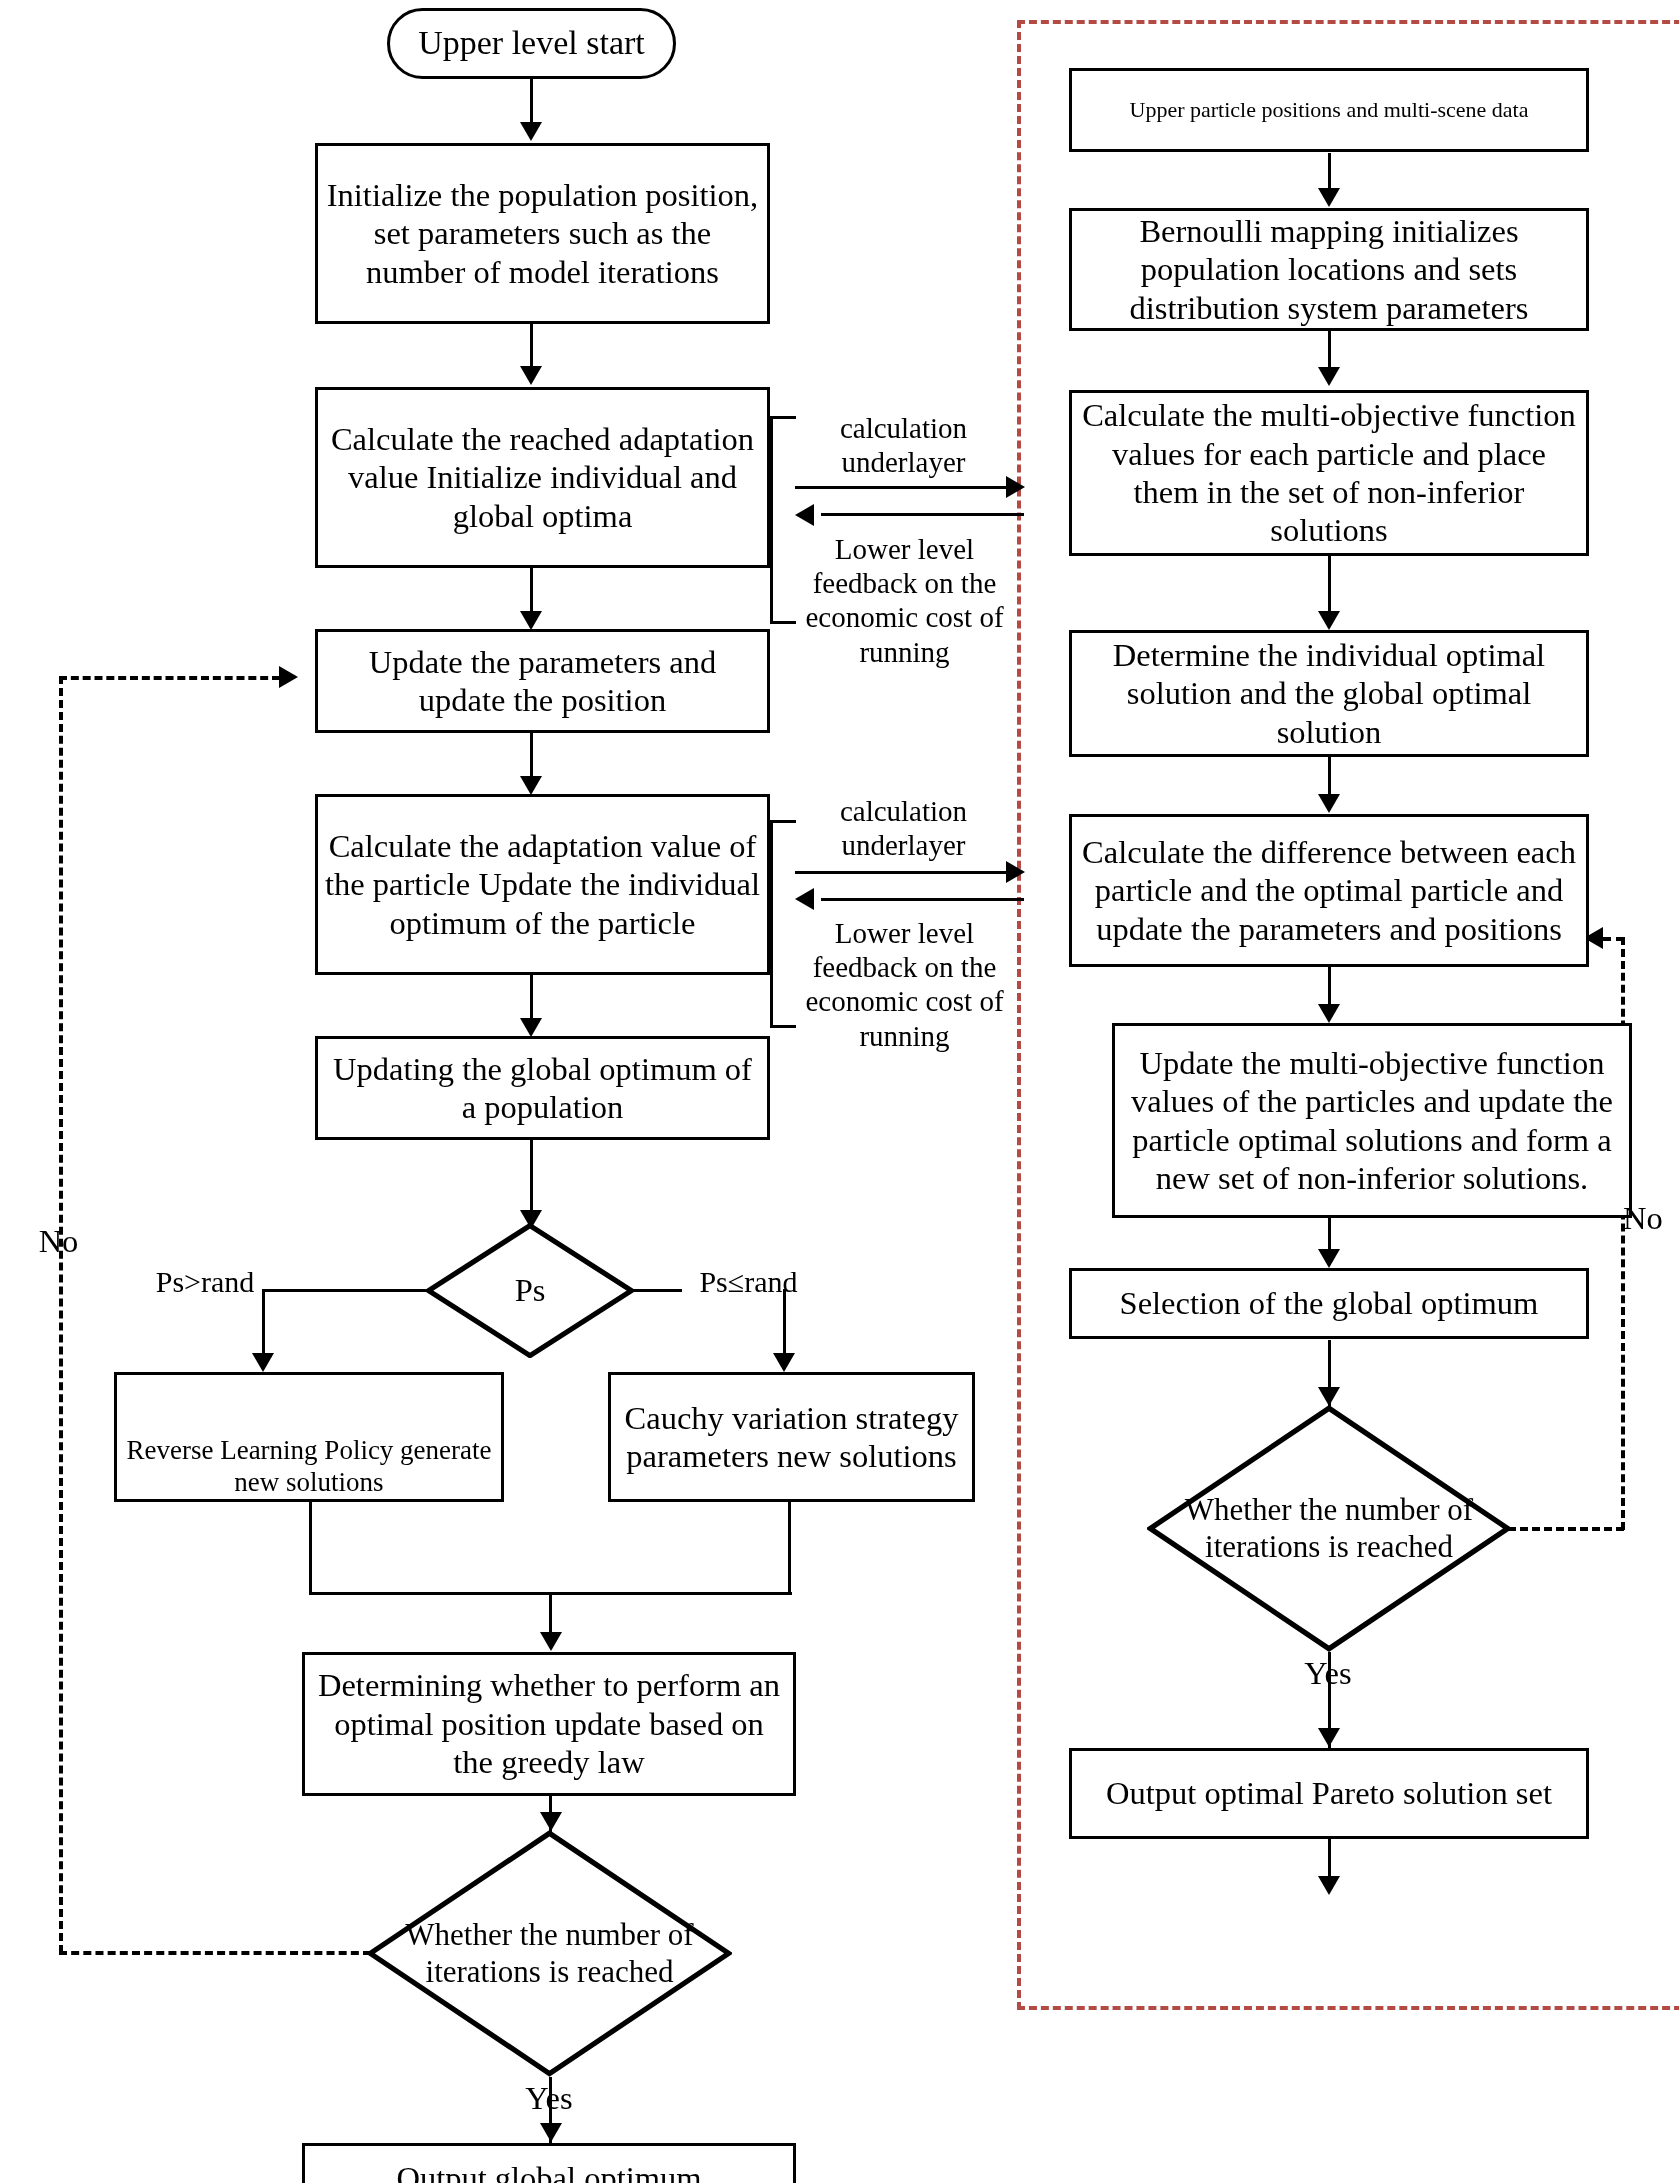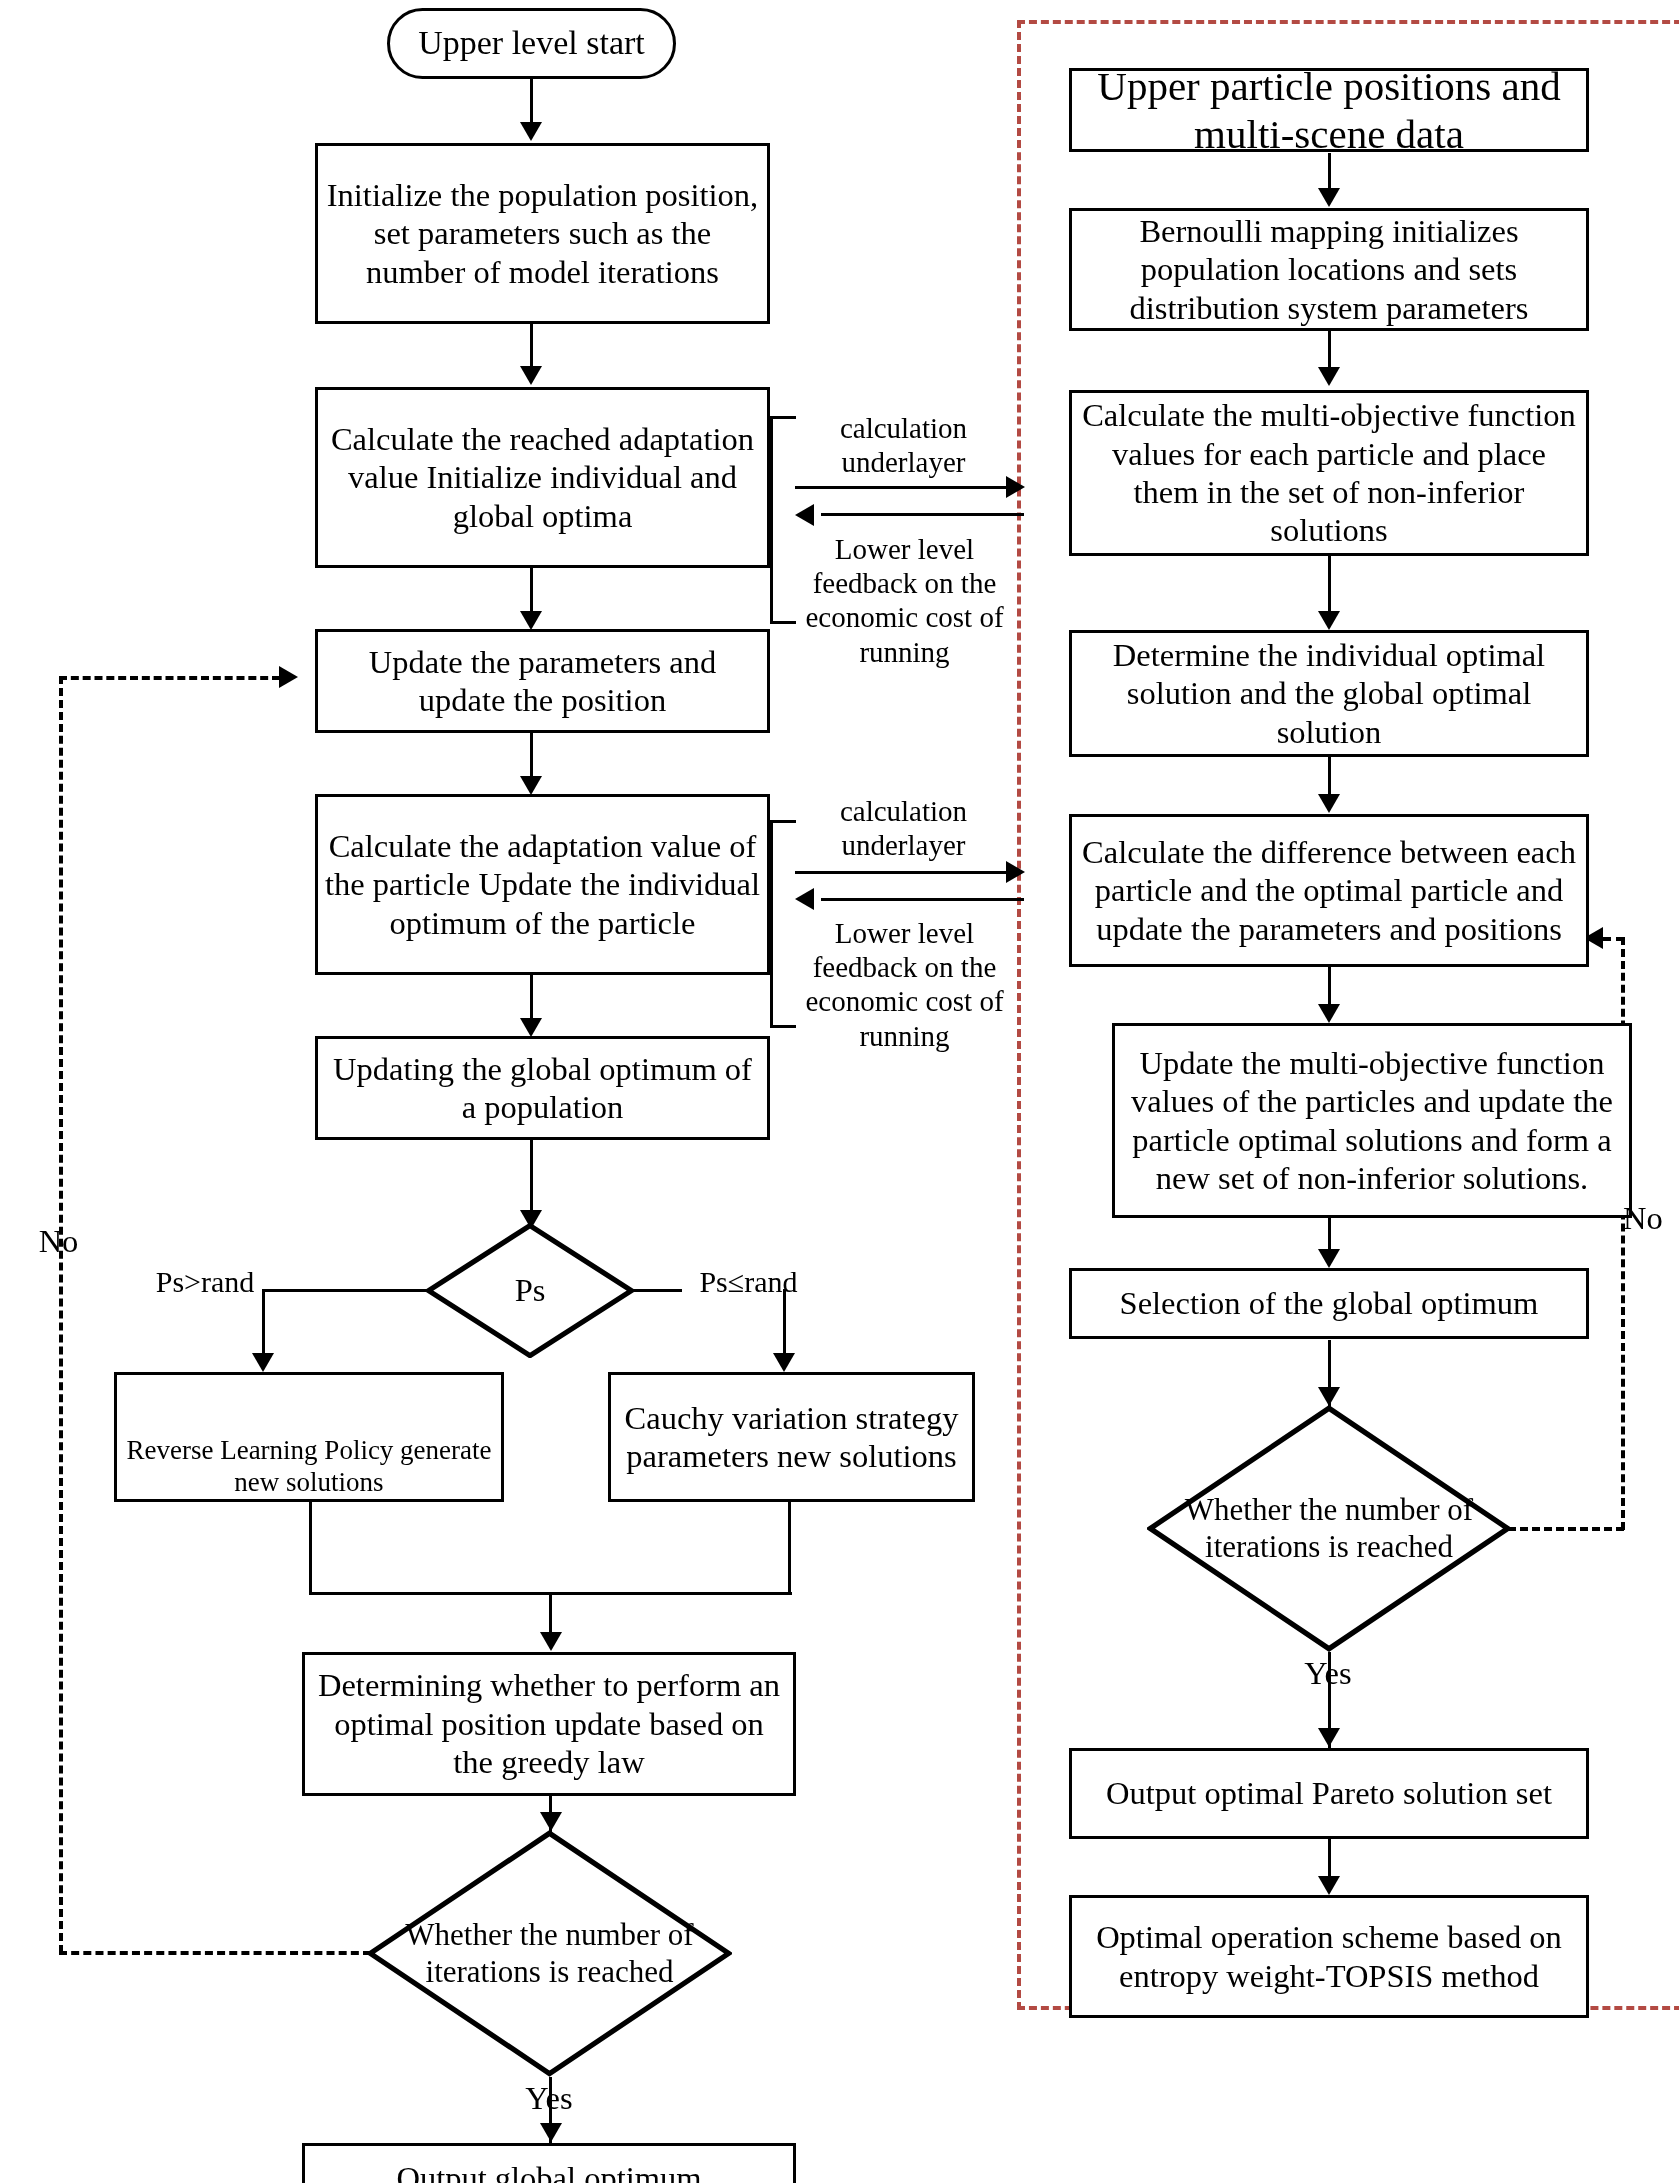--- a/index.html
+++ b/index.html
@@ -181,21 +181,21 @@
   <div class="ln hln" style="left:772px;top:871px;width:214px;"></div>
   <div class="arrow-r" style="left:983px;top:861px;"></div>
   <div class="etxt" style="left:770px;top:794px;width:221px;font-size:29px;">calculation underlayer</div>
 
   <div class="ln hln" style="left:798px;top:898px;width:203px;"></div>
   <div class="arrow-l" style="left:772px;top:888px;"></div>
   <div class="etxt" style="left:768px;top:916px;width:227px;font-size:29px;">
     <span>Lower level feedback on the economic cost of running</span>
   </div>
 
-  <div class="node rect" style="left:1046px;top:68px;width:520px;height:84px;font-size:41px;">
+  <div class="node rect" style="left:1046px;top:68px;width:520px;height:84px;font-size:22px;">
     <span class="txt">
       <span>Upper particle positions and multi-scene data</span>
     </span>
   </div>
   <div class="ln vln" style="left:1305px;top:153px;height:44px;"></div>
   <div class="arrow-d" style="left:1295px;top:188px;"></div>
 
   <div class="node rect" style="left:1046px;top:208px;width:520px;height:123px;font-size:32.5px;">
     <span class="txt">
       <span>Bernoulli mapping initializes population locations and sets distribution system parameters</span>
@@ -262,20 +262,15 @@
   <div class="arrow-d" style="left:1295px;top:1728px;"></div>
 
   <div class="node rect" style="left:1046px;top:1748px;width:520px;height:91px;font-size:32.5px;">
     <span class="txt">
       <span>Output optimal Pareto solution set</span>
     </span>
   </div>
   <div class="ln vln" style="left:1305px;top:1839px;height:44px;"></div>
   <div class="arrow-d" style="left:1295px;top:1876px;"></div>
 
-  <div class="node rect" style="left:1046px;top:1895px;width:520px;height:123px;font-size:32.5px;">
-    <span class="txt">
-      <span>Optimal operation scheme based on entropy weight-TOPSIS method</span>
-    </span>
-  </div>
 
 </div>
 
 
 </body></html>

